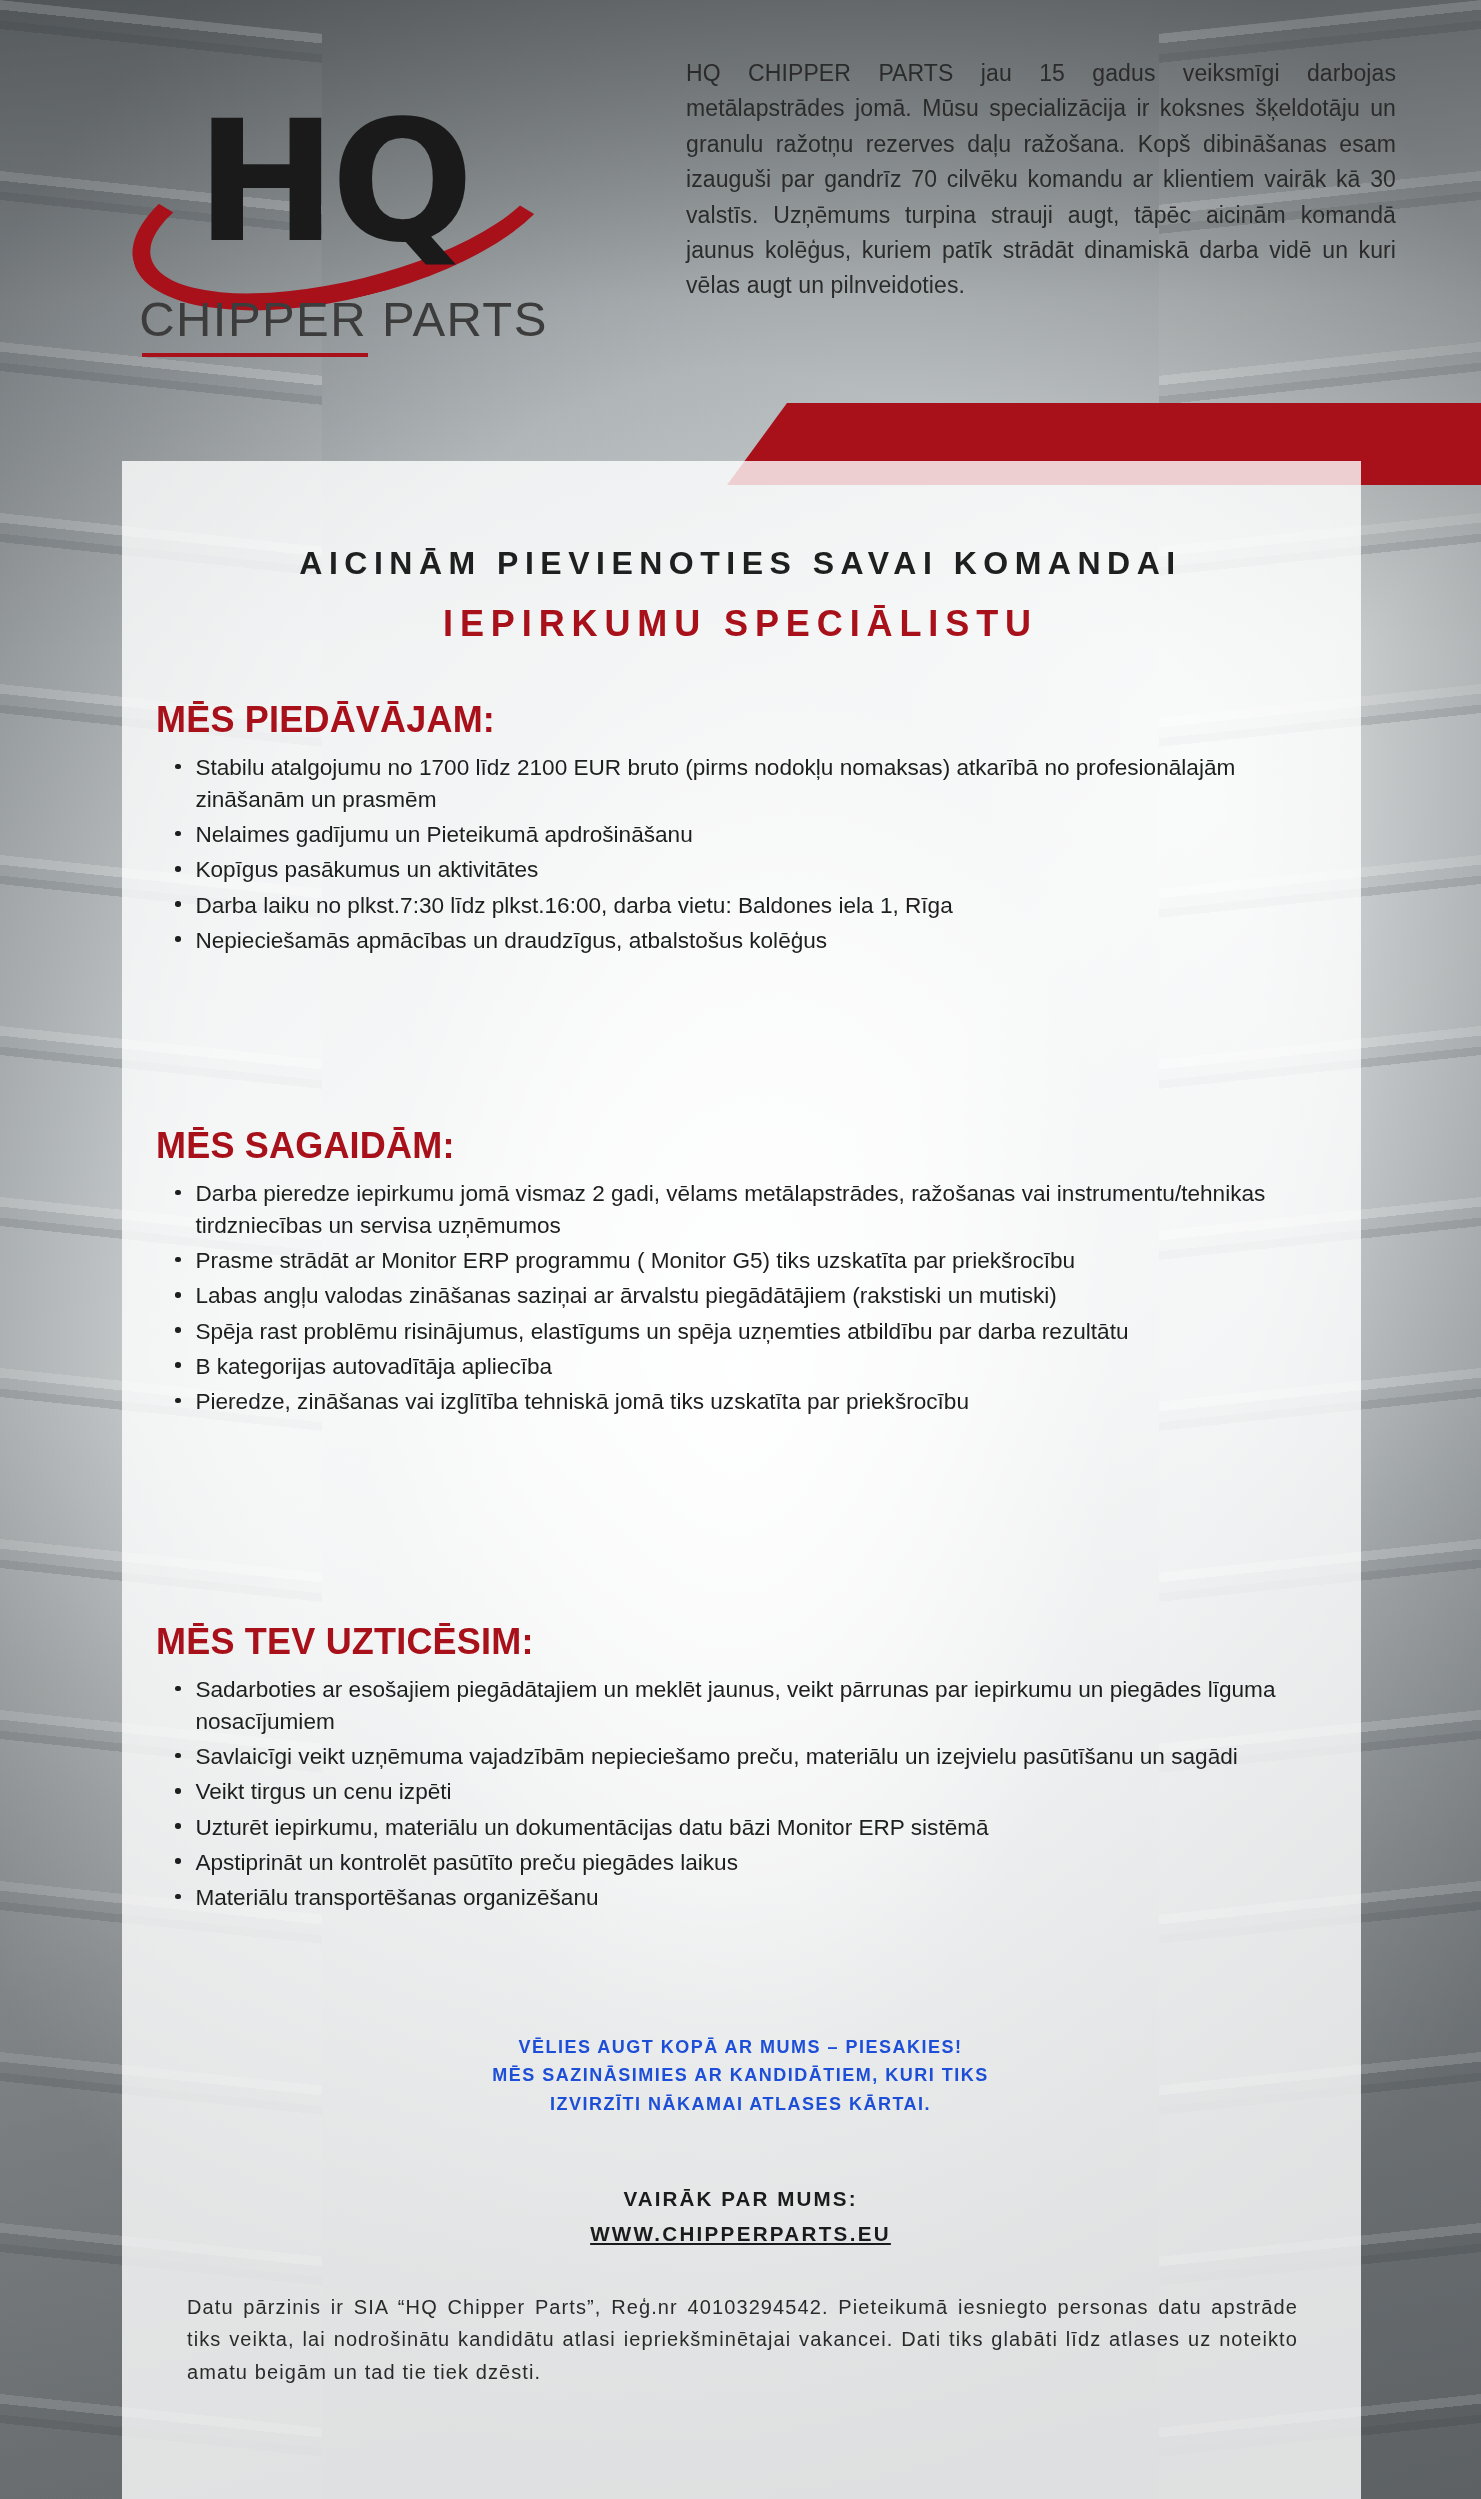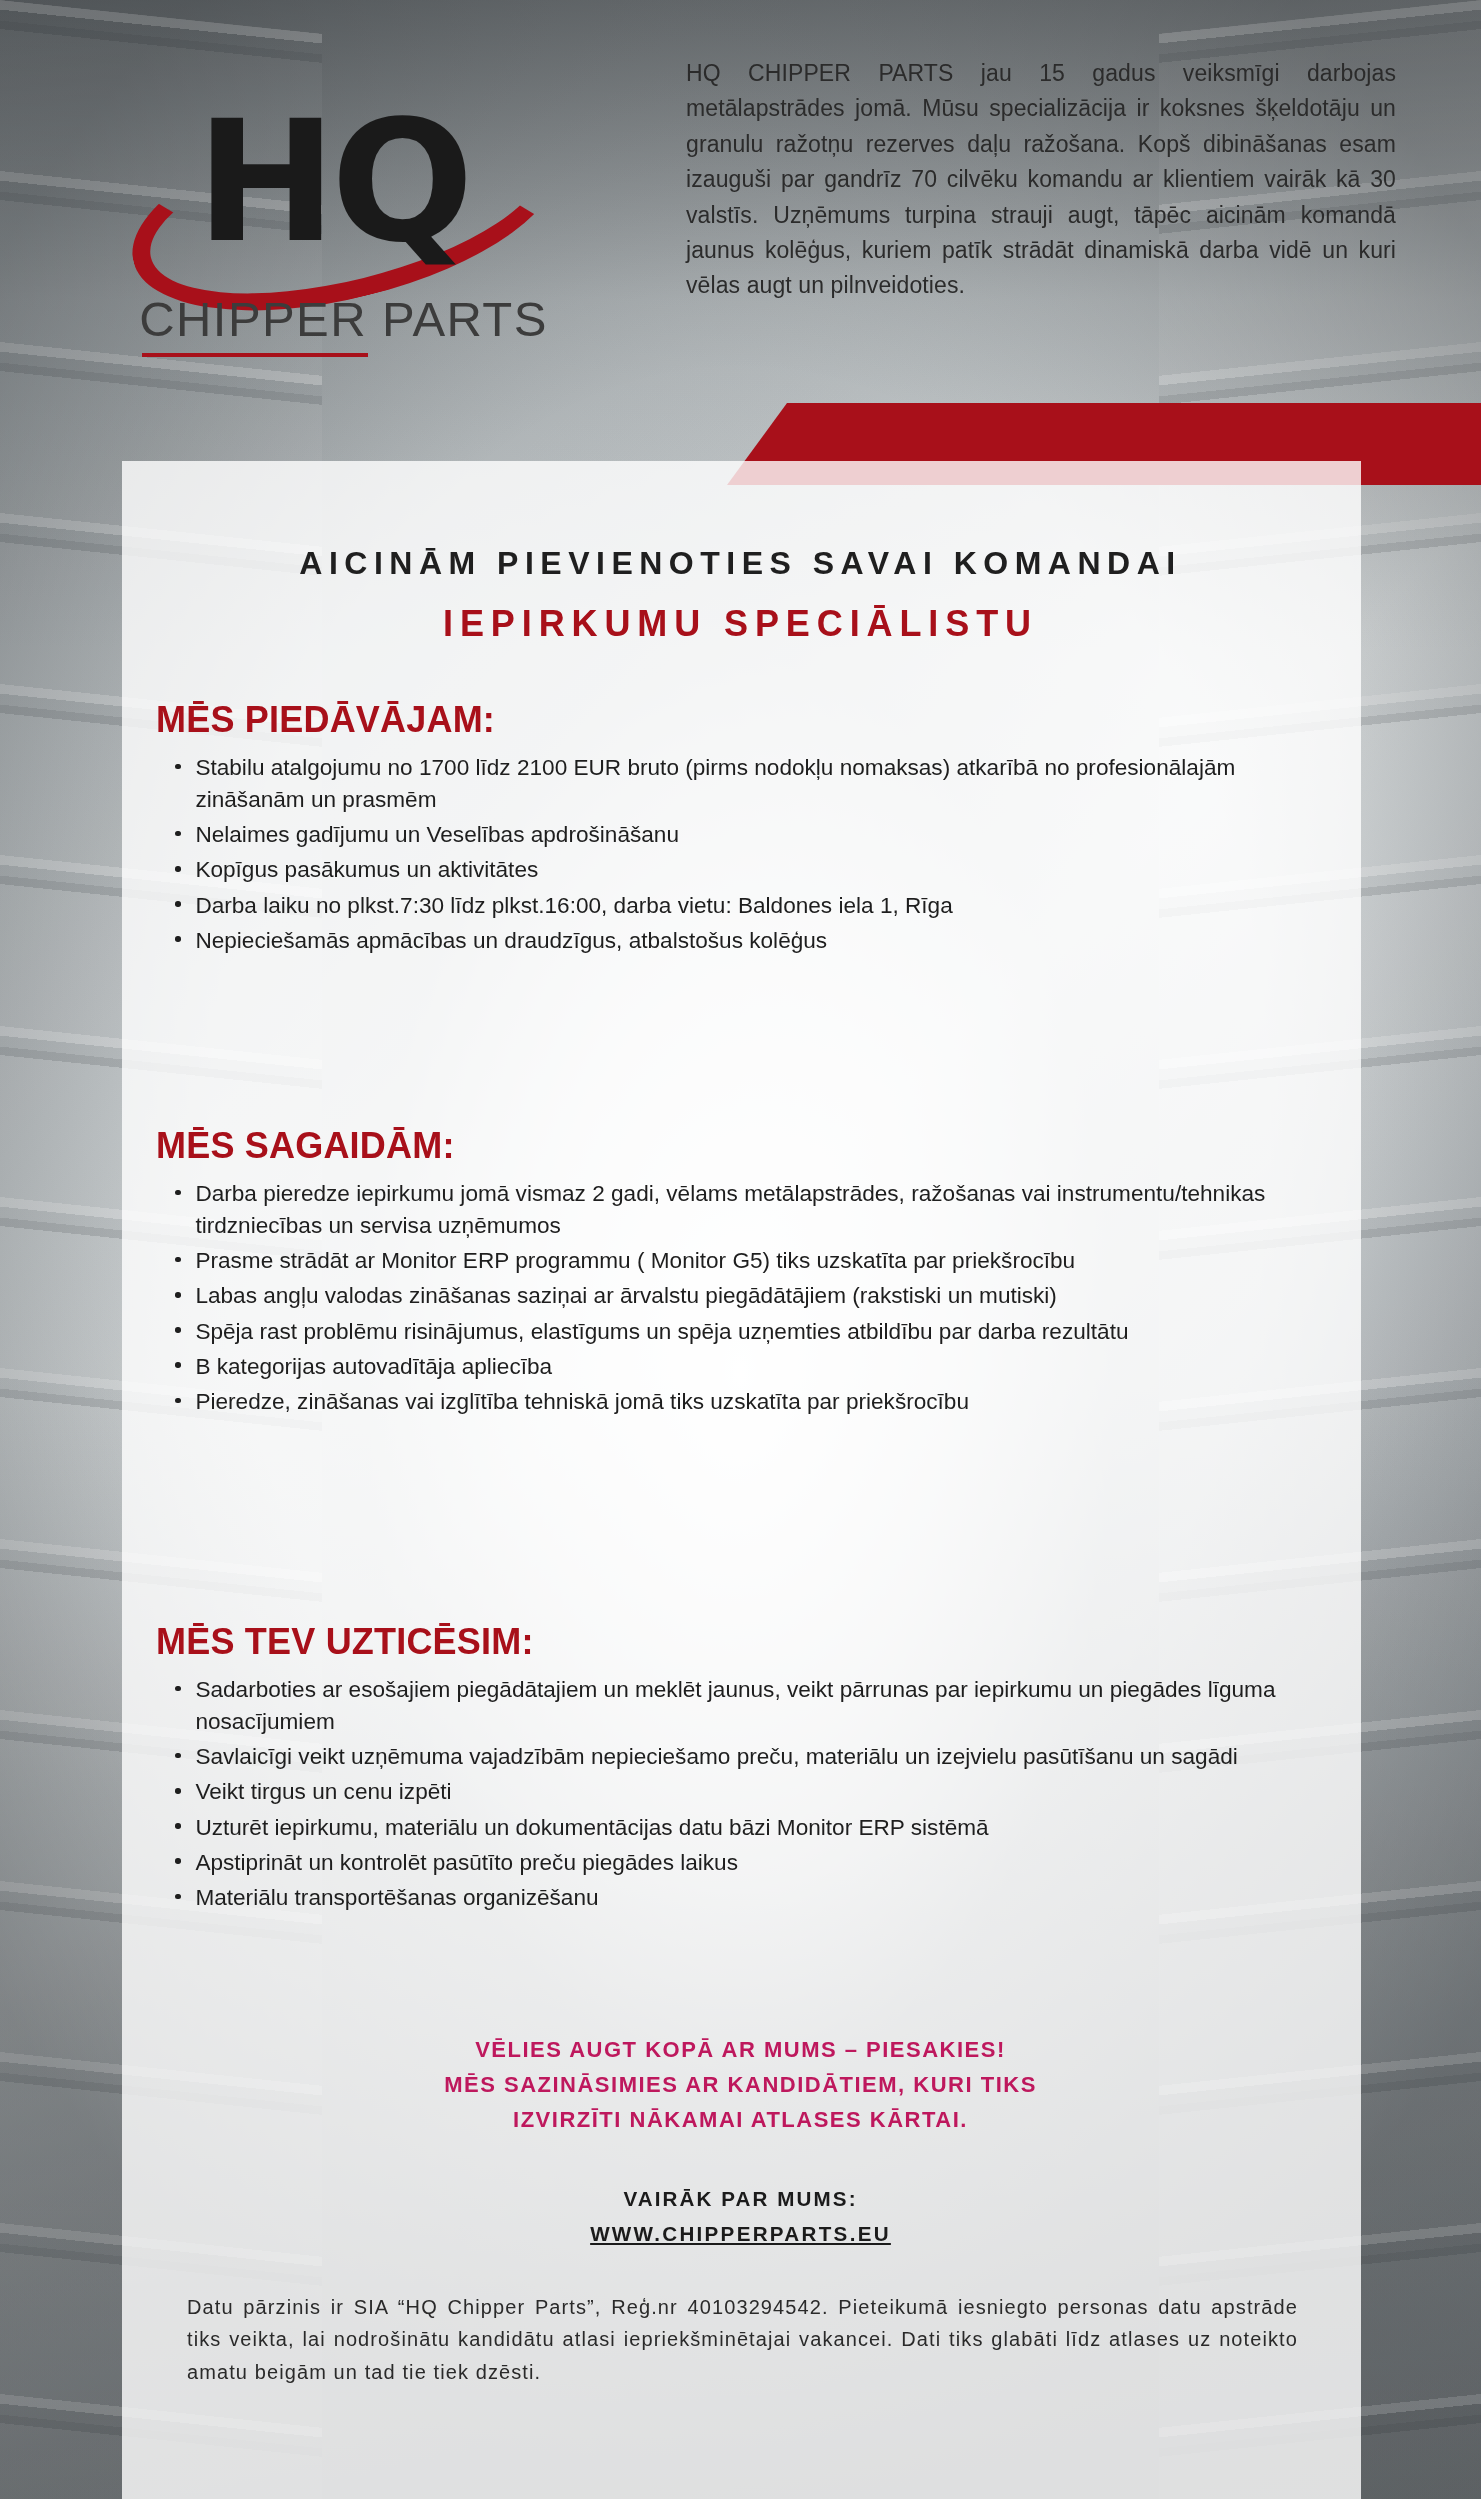--- a/index.html
+++ b/index.html
@@ -218,25 +218,25 @@
   #sec-offer  { top: 699px; }
   #sec-expect { top: 1125px; }
   #sec-trust  { top: 1573px; margin-top: 48px; }
 
   
   .cta {
     position: absolute;
     left: 0; right: 0;
     top: 2033px;
     text-align: center;
-    font-size: 22px;
+    font-size: 18px;
     font-weight: bold;
     letter-spacing: 1.5px;
     line-height: 1.58;
-    color: #be185d;
+    color: #1d4ed8;
   }
   .more {
     position: absolute;
     left: 0; right: 0;
     top: 2181px;
     text-align: center;
     font-size: 20.6px;
     font-weight: bold;
     letter-spacing: 2.1px;
     line-height: 1.7;
@@ -281,21 +281,21 @@
 
   <div class="intro">HQ CHIPPER PARTS jau 15 gadus veiksmīgi darbojas metālapstrādes jomā. Mūsu specializācija ir koksnes šķeldotāju un granulu ražotņu rezerves daļu ražošana. Kopš dibināšanas esam izauguši par gandrīz 70 cilvēku komandu ar klientiem vairāk kā 30 valstīs. Uzņēmums turpina strauji augt, tāpēc aicinām komandā jaunus kolēģus, kuriem patīk strādāt dinamiskā darba vidē un kuri vēlas augt un pilnveidoties.</div>
 
   <div class="kicker">AICINĀM PIEVIENOTIES SAVAI KOMANDAI</div>
   <div class="job-title">IEPIRKUMU SPECIĀLISTU</div>
 
   <div class="section" id="sec-offer">
     <h2>MĒS PIEDĀVĀJAM:</h2>
     <ul>
       <li>Stabilu atalgojumu no 1700 līdz 2100 EUR bruto (pirms nodokļu nomaksas) atkarībā no profesionālajām zināšanām un prasmēm</li>
-      <li>Nelaimes gadījumu un Veselības apdrošināšanu</li>
+      <li>Nelaimes gadījumu un Pieteikumā apdrošināšanu</li>
       <li>Kopīgus pasākumus un aktivitātes</li>
       <li>Darba laiku no plkst.7:30 līdz plkst.16:00, darba vietu: Baldones iela 1, Rīga</li>
       <li>Nepieciešamās apmācības un draudzīgus, atbalstošus kolēģus</li>
     </ul>
   </div>
 
   <div class="section" id="sec-expect">
     <h2>MĒS SAGAIDĀM:</h2>
     <ul>
       <li>Darba pieredze iepirkumu jomā vismaz 2 gadi, vēlams metālapstrādes, ražošanas vai instrumentu/tehnikas tirdzniecības un servisa uzņēmumos</li>

